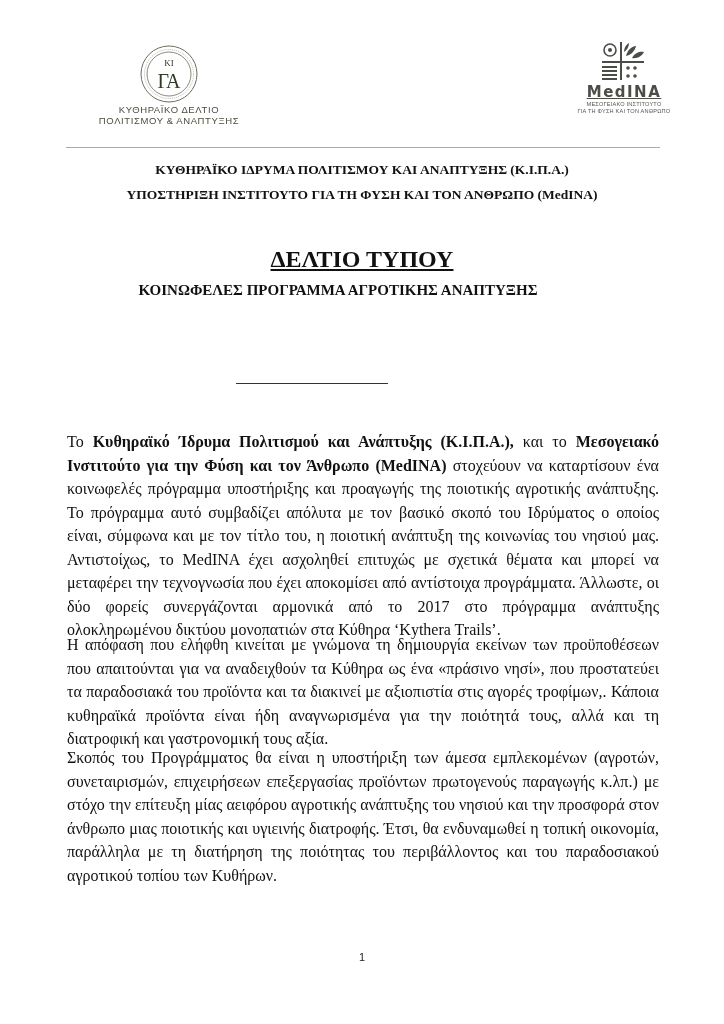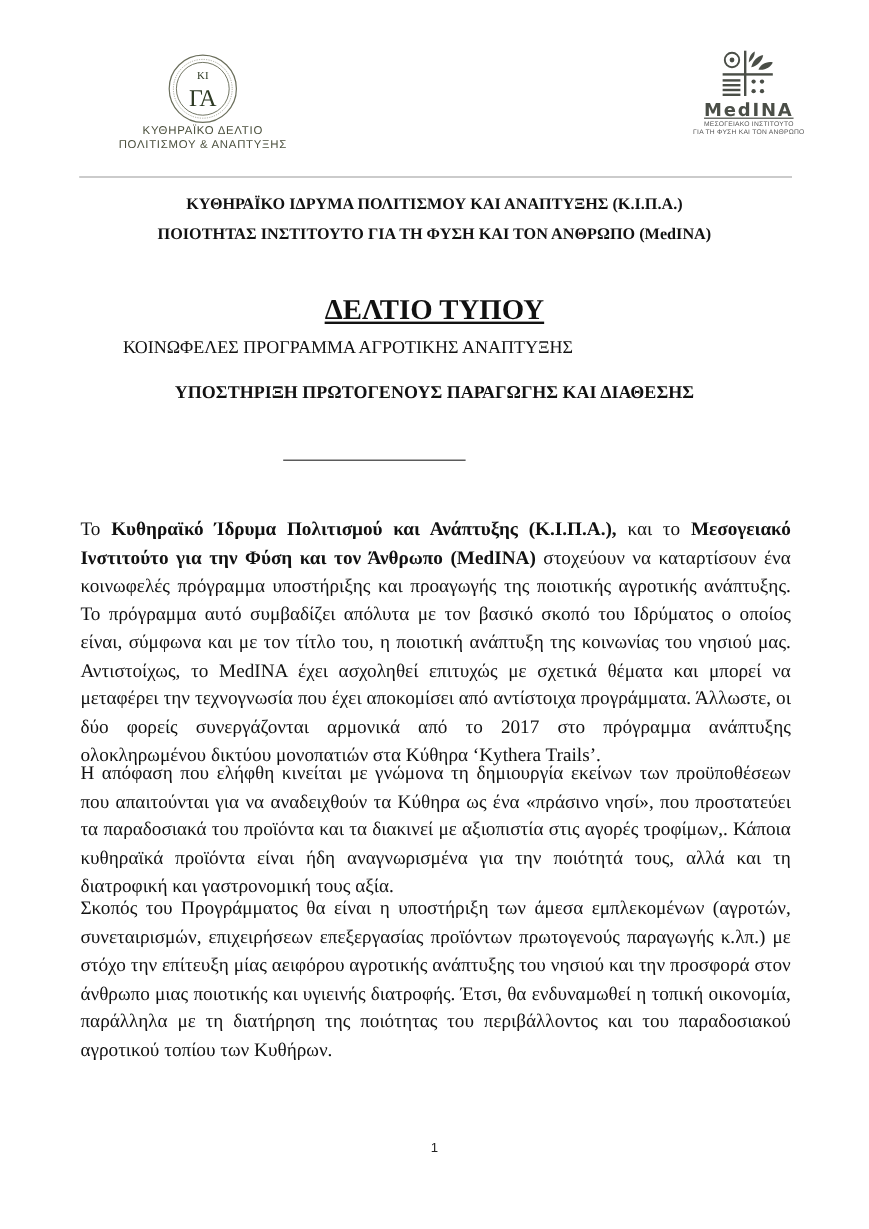--- a/index.html
+++ b/index.html
@@ -14,21 +14,21 @@
     .logo-right .brand { font-family: "DejaVu Sans", sans-serif; font-size: 15px; letter-spacing: 1.5px; color: #4a4e47; font-weight: bold; margin-top: 2px; line-height: 17px; text-decoration: underline; }
     .logo-right .sub { font-family: "Liberation Sans", sans-serif; font-size: 5.6px; color: #555; line-height: 7px; letter-spacing: 0.2px; }
 
     .rule-top { position: absolute; left: 66px; top: 147px; width: 594px; height: 1px; background: #aaaaaa; }
 
     .org { position: absolute; left: 0; width: 724px; text-align: center; font-weight: bold; font-size: 13.5px; }
     .org1 { top: 162px; text-align: center; }
     .org2 { top: 187px; }
 
     .press-title { position: absolute; left: 0; width: 724px; top: 246px; text-align: center; font-weight: bold; font-size: 24px; text-decoration: underline; }
-    .program { position: absolute; left: 0; width: 580px; top: 282px; text-align: center; font-weight: normal; font-size: 15px; }
+    .program { position: absolute; left: 0; width: 580px; top: 282px; text-align: center; font-weight: bold; font-size: 15px; padding-left: 48px; }
     .subtitle { position: absolute; left: 0; width: 724px; top: 319px; text-align: center; font-weight: bold; font-size: 15px; line-height: 19px; }
     .rule-short { position: absolute; left: 236px; top: 383px; width: 152px; height: 1px; background: #333; }
 
     .body { position: absolute; left: 67px; width: 592px; font-size: 16px; line-height: 23.5px; text-align: justify; }
     .p1 { top: 430px; }
     .p2 { top: 633px; }
     .p3 { top: 746px; }
     .body b { font-weight: bold; }
 
     .page-num { position: absolute; left: 0; width: 724px; top: 951px; text-align: center; font-family: "Liberation Sans", sans-serif; font-size: 11px; color: #222; }
@@ -67,26 +67,25 @@
     <circle cx="33" cy="34" r="1.8" fill="#4a4e47"></circle>
   </svg>
   <div class="brand">MedINA</div>
   <div class="sub">ΜΕΣΟΓΕΙΑΚΟ ΙΝΣΤΙΤΟΥΤΟ</div>
   <div class="sub">ΓΙΑ ΤΗ ΦΥΣΗ ΚΑΙ ΤΟΝ ΑΝΘΡΩΠΟ</div>
 </div>
 
 <div class="rule-top"></div>
 
 <div class="org org1">ΚΥΘΗΡΑΪΚΟ ΙΔΡΥΜΑ ΠΟΛΙΤΙΣΜΟΥ ΚΑΙ ΑΝΑΠΤΥΞΗΣ (Κ.Ι.Π.Α.)</div>
-<div class="org org2">ΠΟΙΟΤΗΤΑΣ ΙΝΣΤΙΤΟΥΤΟ ΓΙΑ ΤΗ ΦΥΣΗ ΚΑΙ ΤΟΝ ΑΝΘΡΩΠΟ (MedINA)</div>
+<div class="org org2">ΥΠΟΣΤΗΡΙΞΗ ΙΝΣΤΙΤΟΥΤΟ ΓΙΑ ΤΗ ΦΥΣΗ ΚΑΙ ΤΟΝ ΑΝΘΡΩΠΟ (MedINA)</div>
 
 <div class="press-title">ΔΕΛΤΙΟ ΤΥΠΟΥ</div>
 <div class="program">ΚΟΙΝΩΦΕΛΕΣ ΠΡΟΓΡΑΜΜΑ  ΑΓΡΟΤΙΚΗΣ ΑΝΑΠΤΥΞΗΣ</div>
 <div class="subtitle">
-  <div>ΥΠΟΣΤΗΡΙΞΗ ΠΡΩΤΟΓΕΝΟΥΣ ΠΑΡΑΓΩΓΗΣ ΚΑΙ ΔΙΑΘΕΣΗΣ</div>
 </div>
 <div class="rule-short"></div>
 
 <div class="body p1"><span>Το </span><b>Κυθηραϊκό  Ίδρυμα Πολιτισμού και Ανάπτυξης (Κ.Ι.Π.Α.),</b><span> και το </span><b>Μεσογειακό Ινστιτούτο για την Φύση και τον Άνθρωπο (MedINA)</b><span> στοχεύουν να καταρτίσουν ένα κοινωφελές πρόγραμμα υποστήριξης και προαγωγής της ποιοτικής αγροτικής ανάπτυξης. Το πρόγραμμα αυτό συμβαδίζει απόλυτα με τον βασικό σκοπό του Ιδρύματος ο οποίος είναι, σύμφωνα και με τον τίτλο του, η ποιοτική ανάπτυξη της κοινωνίας του νησιού μας. Αντιστοίχως, το MedINA έχει ασχοληθεί επιτυχώς με σχετικά θέματα και μπορεί να μεταφέρει την τεχνογνωσία που έχει αποκομίσει από αντίστοιχα προγράμματα. Άλλωστε, οι δύο φορείς συνεργάζονται αρμονικά από το 2017 στο πρόγραμμα ανάπτυξης ολοκληρωμένου δικτύου μονοπατιών στα Κύθηρα ‘Kythera Trails’.</span></div>
 
 <div class="body p2">Η απόφαση που ελήφθη κινείται με γνώμονα τη δημιουργία εκείνων των προϋποθέσεων που απαιτούνται για να αναδειχθούν τα Κύθηρα ως ένα  «πράσινο νησί», που προστατεύει τα παραδοσιακά του προϊόντα και τα διακινεί με αξιοπιστία στις αγορές τροφίμων,. Κάποια κυθηραϊκά προϊόντα είναι ήδη αναγνωρισμένα για την ποιότητά τους, αλλά και τη διατροφική και γαστρονομική τους αξία.</div>
 
 <div class="body p3">Σκοπός του Προγράμματος θα είναι η υποστήριξη των άμεσα εμπλεκομένων (αγροτών, συνεταιρισμών, επιχειρήσεων επεξεργασίας προϊόντων πρωτογενούς παραγωγής κ.λπ.) με στόχο την επίτευξη μίας αειφόρου αγροτικής ανάπτυξης του νησιού και την προσφορά στον άνθρωπο μιας ποιοτικής και υγιεινής διατροφής. Έτσι, θα ενδυναμωθεί η τοπική οικονομία, παράλληλα με τη διατήρηση της ποιότητας του περιβάλλοντος και του παραδοσιακού αγροτικού τοπίου των Κυθήρων.</div>
 
 <div class="page-num">1</div>

